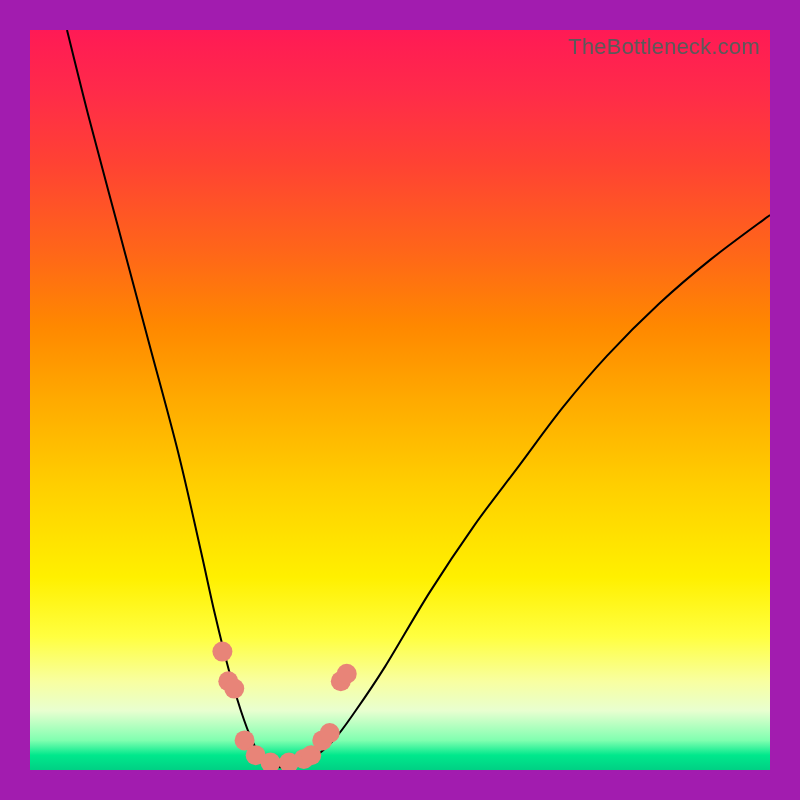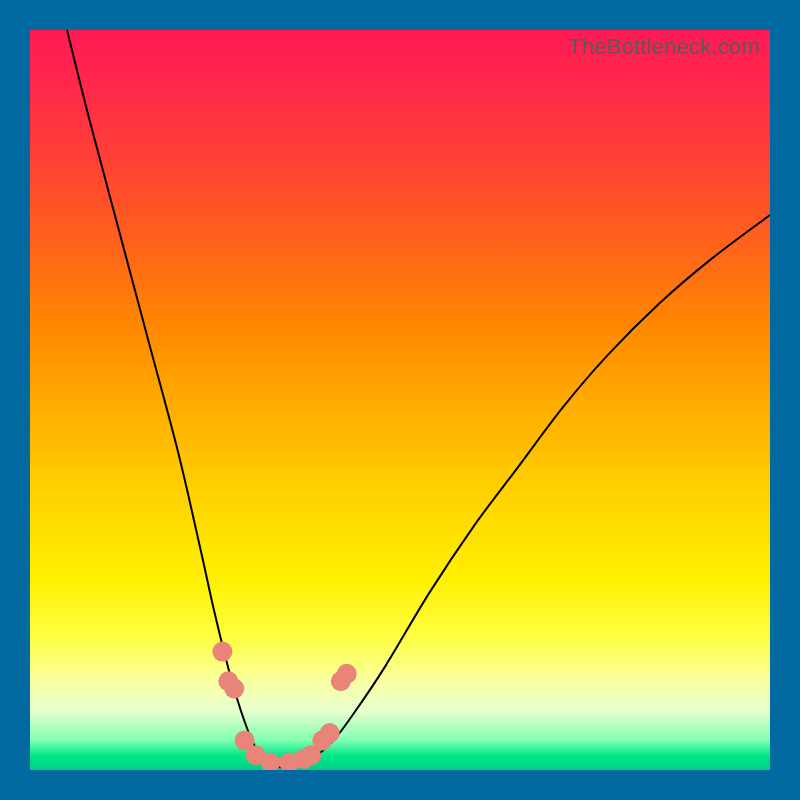--- a/index.html
+++ b/index.html
@@ -6,21 +6,21 @@
     margin: 0;
     padding: 0;
     width: 800px;
     height: 800px;
     overflow: hidden;
     font-family: Arial, Helvetica, sans-serif;
   }
   .frame {
     width: 800px;
     height: 800px;
-    background: #0369a1;
+    background: #a21caf;
     position: relative;
   }
   .plot-area {
     position: absolute;
     left: 30px;
     top: 30px;
     width: 740px;
     height: 740px;
     background: linear-gradient(to bottom,
       #ff1a55 0%,

